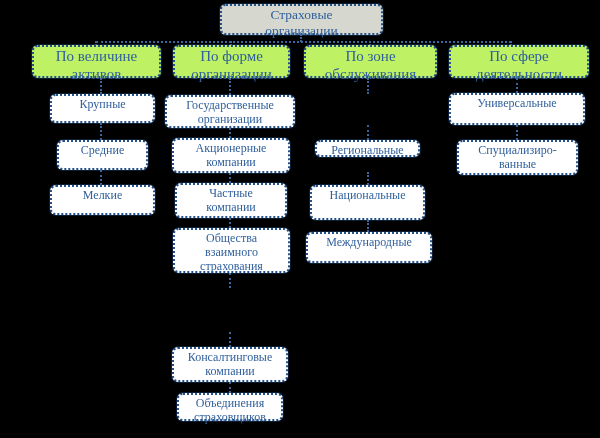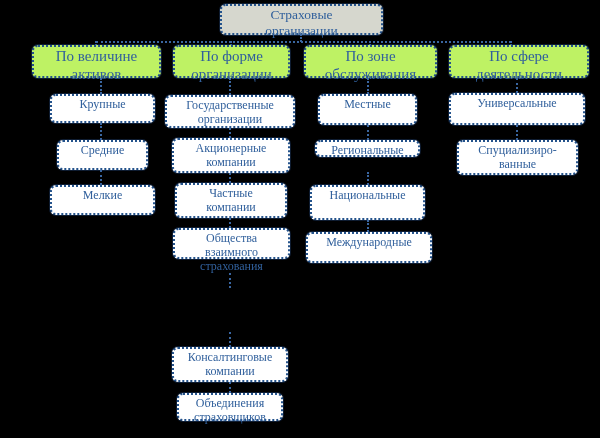--- a/index.html
+++ b/index.html
@@ -87,41 +87,38 @@
   <div class="node" style="left:172px;top:138px;width:118px;height:35px">
     <span class="label">Акционерные
 компании</span>
   </div>
   <div class="conn v" style="left:229px;top:173px;height:10px"></div>
   <div class="node" style="left:175px;top:183px;width:112px;height:35px">
     <span class="label">Частные
 компании</span>
   </div>
   <div class="conn v" style="left:229px;top:218px;height:10px"></div>
-  <div class="node" style="left:173px;top:228px;width:117px;height:31px">
+  <div class="node" style="left:173px;top:228px;width:117px;height:45px">
     <span class="label">Общества
 взаимного
 страхования</span>
   </div>
   <div class="conn v" style="left:229px;top:273px;height:15px"></div>
   <div class="conn v" style="left:229px;top:332px;height:15px"></div>
   <div class="node" style="left:172px;top:347px;width:116px;height:35px">
     <span class="label">Консалтинговые
 компании</span>
   </div>
   <div class="conn v" style="left:229px;top:382px;height:11px"></div>
   <div class="node" style="left:177px;top:393px;width:106px;height:28px">
     <span class="label">Объединения
 страховщиков</span>
   </div>
 
   <div class="conn v" style="left:367px;top:78px;height:16px"></div>
-  <div class="node" style="left:318px;top:94px;width:99px;height:31px">
-    <span class="label">Местные</span>
-  </div>
   <div class="conn v" style="left:367px;top:125px;height:15px"></div>
   <div class="node" style="left:315px;top:140px;width:105px;height:17px">
     <span class="label">Региональные</span>
   </div>
   <div class="conn v" style="left:367px;top:172px;height:13px"></div>
   <div class="node" style="left:310px;top:185px;width:115px;height:35px">
     <span class="label">Национальные</span>
   </div>
   <div class="conn v" style="left:367px;top:220px;height:12px"></div>
   <div class="node" style="left:306px;top:232px;width:126px;height:31px">

